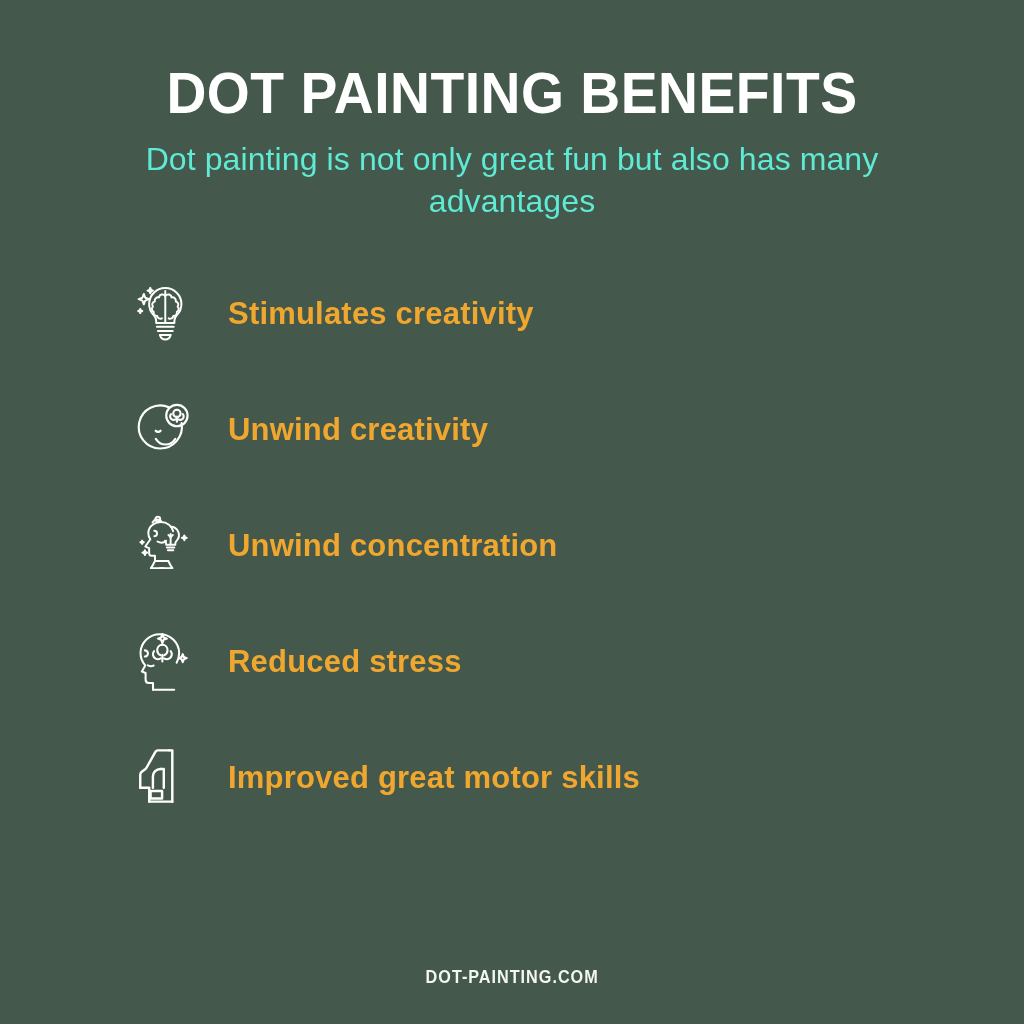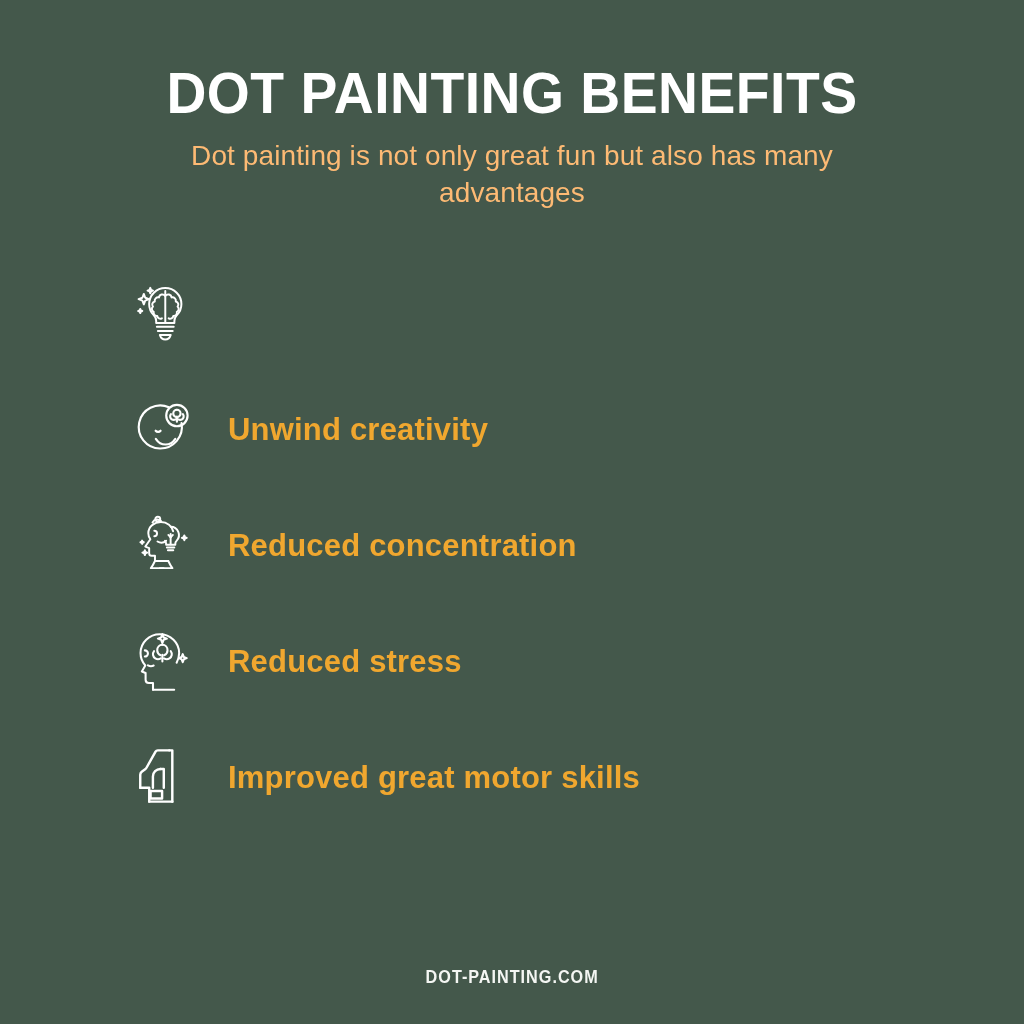--- a/index.html
+++ b/index.html
@@ -33,24 +33,24 @@
     color: #ffffff;
     font-family: "Liberation Sans", sans-serif;
     font-weight: 700;
     font-size: 57px;
     letter-spacing: 0.5px;
     line-height: 1.05;
     margin: 0;
     transform: scaleX(0.97);
   }
   .subtitle {
-    color: #fdba74;
+    color: #5eead4;
     font-family: "Liberation Sans", sans-serif;
     font-weight: 300;
-    font-size: 28px;
+    font-size: 32px;
     line-height: 1.32;
     margin: 14px auto 0 auto;
     max-width: 740px;
     letter-spacing: 0.1px;
   }
   
   .benefits {
     position: absolute;
     top: 276px;
     left: 133px;
@@ -125,20 +125,21 @@
           <path d="M32.3 15.5c-2.4-2.6-6.4-1.3-6.7 1.8-2.9-.6-5.1 1.8-4.5 4.3-2.6.6-3.6 3.6-1.9 5.5-1.9 1.6-1.5 4.6.8 5.6-.7 2.4 1.2 4.7 3.7 4.4.3 2.4 2.9 3.7 5 2.5"></path>
           <path d="M32.3 15.5c2.4-2.6 6.4-1.3 6.7 1.8 2.9-.6 5.1 1.8 4.5 4.3 2.6.6 3.6 3.6 1.9 5.5 1.9 1.6 1.5 4.6-.8 5.6.7 2.4-1.2 4.7-3.7 4.4-.3 2.4-2.9 3.7-5 2.5"></path>
           <path d="M23.3 48.7h18"></path>
           <path d="M24.4 53.1h15.8"></path>
           <path d="M26.5 57.4c.9 3 3.2 4.8 5.8 4.8s4.9-1.8 5.8-4.8z"></path>
           <path d="M9.4 13.6l1.5 4.1 4.1 1.5-4.1 1.5-1.5 4.1-1.5-4.1L3.8 19.2l4.1-1.5z"></path>
           <path d="M16.3 7.1l.8 2.1 2.1.8-2.1.8-.8 2.1-.8-2.1-2.1-.8 2.1-.8z"></path>
           <path d="M5.6 29.6l.6 1.6 1.6.6-1.6.6-.6 1.6-.6-1.6-1.6-.6 1.6-.6z"></path>
         </svg>
       </span>
+      <span class="benefit-label">Stimulates creativity</span>
     </div>
 
     <div class="benefit-row">
       <span class="benefit-icon">
         <svg viewBox="0 0 64 70" fill="none" stroke="#ffffff" stroke-width="2.3" stroke-linecap="round" stroke-linejoin="round">
           <path d="M49.6 27.6a23 23 0 1 1-13.4-16.9"></path>
           <path d="M22 35.8c1.4 1.7 3.9 1.7 5.3 0"></path>
           <path d="M22.2 44.4c2.5 3.9 6.3 6.1 10.4 6.1s7.9-2.2 10.4-6.1"></path>
           <circle cx="44.7" cy="19.6" r="11.4"></circle>
           <path d="M44.7 13.4c-2.3 0-3.9 1.9-3.9 4 0 1.7 1.2 3 2.5 3.6"></path>
@@ -166,21 +167,21 @@
           <path d="M38 22.2v11"></path>
           <path d="M38 25.8l-2.4-2.6"></path>
           <path d="M38 25.8l2.4-2.6"></path>
           <path d="M52.6 23.7l.7 1.9 1.9.7-1.9.7-.7 1.9-.7-1.9-1.9-.7 1.9-.7z"></path>
           <path d="M10.5 39.5l.7 1.9 1.9.7-1.9.7-.7 1.9-.7-1.9-1.9-.7 1.9-.7z"></path>
           <path d="M7.6 29.2l.5 1.3 1.3.5-1.3.5-.5 1.3-.5-1.3-1.3-.5 1.3-.5z"></path>
           <path d="M26.5 58.6h4"></path>
           <path d="M21.3 51c-1.6 3.4-3.1 6-4.4 7.6h23c-1.3-1.6-2.8-4.2-4.4-7.6"></path>
         </svg>
       </span>
-      <span class="benefit-label">Reduced concentration</span>
+      <span class="benefit-label">Unwind concentration</span>
     </div>
 
     <div class="benefit-row">
       <span class="benefit-icon">
         <svg viewBox="0 0 64 70" fill="none" stroke="#ffffff" stroke-width="2.2" stroke-linecap="round" stroke-linejoin="round">
           <path d="M44.4 35.7c1.7-3 2.7-6.5 2.7-10.2 0-11.1-9.2-20.1-20.6-20.1S5.9 14.4 5.9 25.5c0 5.1 1.9 9.8 5.1 13.3l-3.7 6.3 4 1.6v7.2c0 1.9 1.5 3.4 3.4 3.4h4.5v7.2"></path>
           <path d="M19.2 64.5h22.6"></path>
           <path d="M10.5 29.2c1.8 0 3.3-1.5 3.3-3.3s-1.5-3.3-3.3-3.3"></path>
           <path d="M13.8 38.5c1.9 1.1 4.2 1.2 6.1.2"></path>
           <path d="M29.2 16.5c-3.3 0-5.5 2.8-5.5 5.9 0 2.6 1.7 4.5 3.6 5.4"></path>

